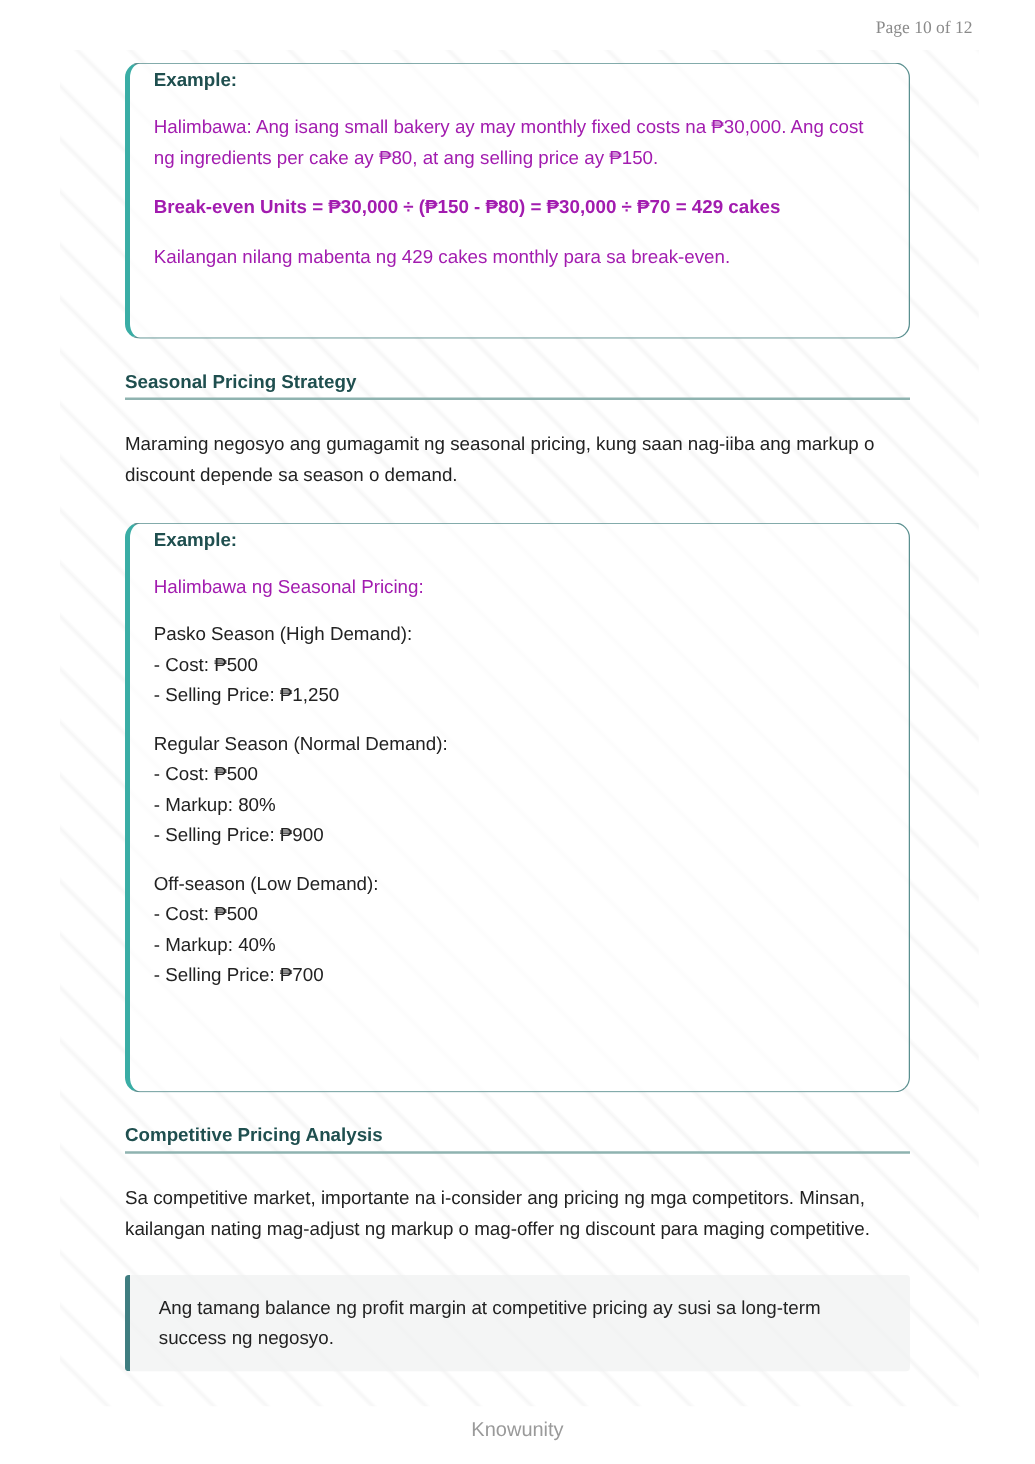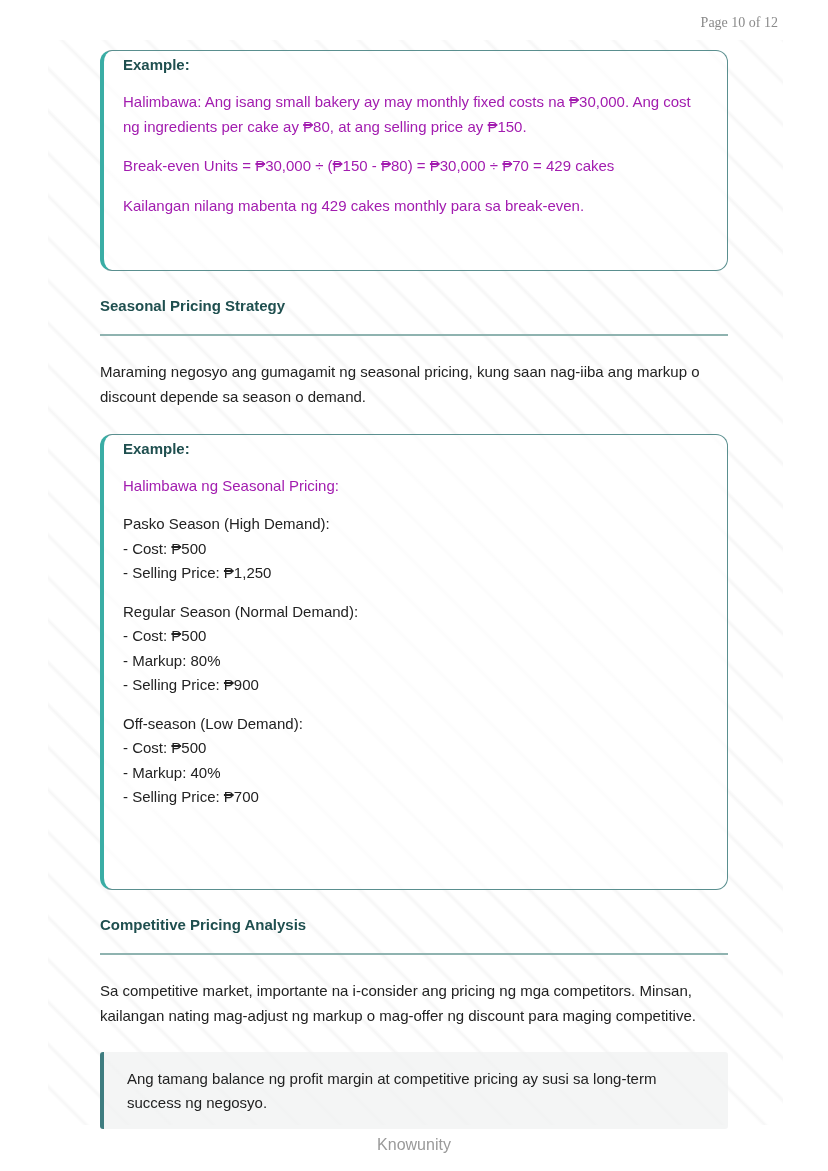--- a/index.html
+++ b/index.html
@@ -25,21 +25,21 @@
     .example-box {
       border: 1px solid #5a8f8f; border-left: 4px solid #3aada5;
       border-radius: 12px; background: rgba(255,255,255,0.65);
       padding: 5px 22px 20px 19px; box-sizing: border-box;
     }
     .example-title { font-weight: bold; color: #1f4f4f; font-size: 15px; margin: 0 0 16px; }
     .example-box p { margin: 0 0 14px; font-size: 15px; line-height: 25px; color: #a21caf; }
     .example-box p:last-child { margin-bottom: 0; }
     .section-title {
       font-weight: bold; color: #1f4f4f; font-size: 15px;
-      padding-bottom: 20px; border-bottom: 2px solid #8fb3b0; margin: 0;
+      padding-bottom: 4px; border-bottom: 2px solid #8fb3b0; margin: 0;
     }
     .para { font-size: 15px; line-height: 25px; color: #222; margin: 0; }
     .group { margin-bottom: 14px; }
     .group:last-child { margin-bottom: 0; }
     .group div { font-size: 15px; line-height: 24.5px; }
     .quote {
       background: rgba(240,242,242,0.75); border-left: 4px solid #3f7d80;
       border-radius: 3px; padding: 15px 24px 14px 23px;
       font-size: 15px; line-height: 24px; color: #222;
     }
@@ -53,21 +53,21 @@
 
 <div class="watermark"></div>
 
 <div class="page-number">Page 10 of 12</div>
 
 <div class="content">
 
   <div class="example-box" style="height:221px;">
     <div class="example-title">Example:</div>
     <p>Halimbawa: Ang isang small bakery ay may monthly fixed costs na ₱30,000. Ang cost ng ingredients per cake ay ₱80, at ang selling price ay ₱150.</p>
-    <p style="margin-bottom:15px;">Break-even Units = ₱30,000 ÷ (₱150 - ₱80) = ₱30,000 ÷ ₱70 = 429 cakes</p>
+    <p style="margin-bottom:15px;font-weight:bold;">Break-even Units = ₱30,000 ÷ (₱150 - ₱80) = ₱30,000 ÷ ₱70 = 429 cakes</p>
     <p>Kailangan nilang mabenta ng 429 cakes monthly para sa break-even.</p>
   </div>
 
   <div style="height:26px;"></div>
   <div class="section-title">Seasonal Pricing Strategy</div>
   <div style="height:23px;"></div>
   <p class="para">Maraming negosyo ang gumagamit ng seasonal pricing, kung saan nag-iiba ang markup o discount depende sa season o demand.</p>
 
   <div style="height:25px;"></div>
   <div class="example-box" style="height:456px;">

